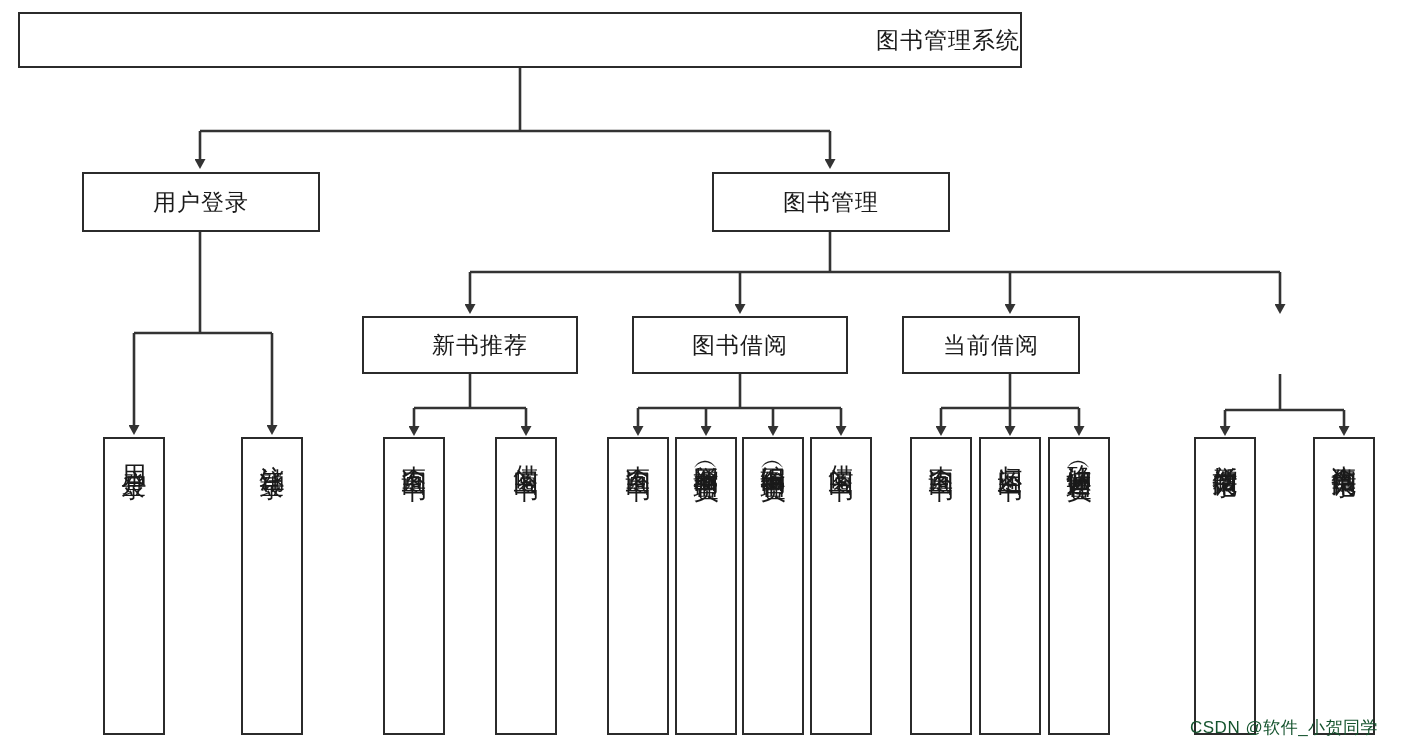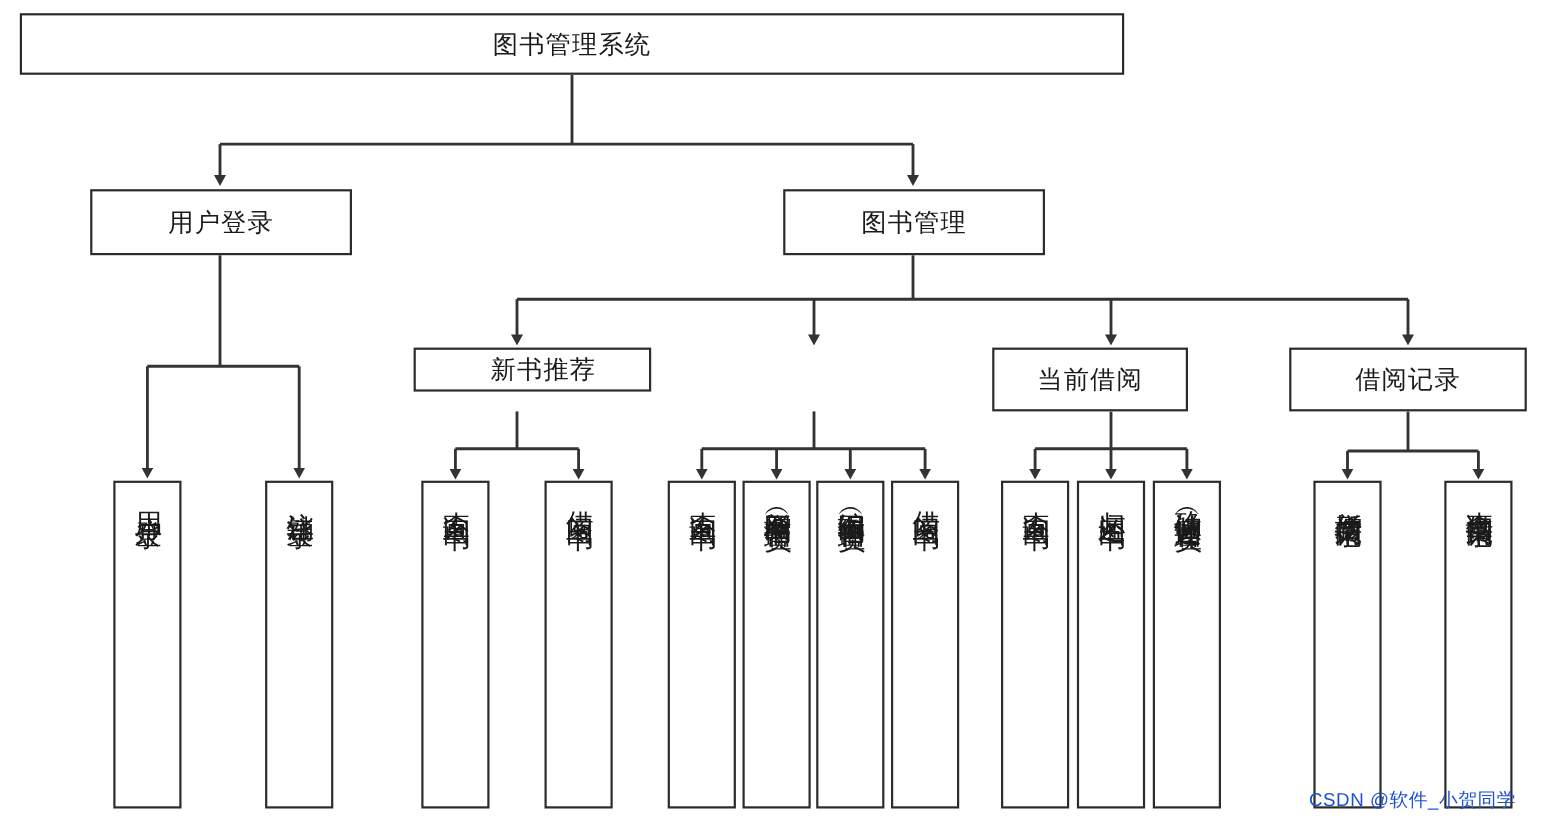--- a/index.html
+++ b/index.html
@@ -62,21 +62,21 @@
     font-size: 25px;
     letter-spacing: 4px;
     line-height: 1;
   }
   .node-v.tall-text .node-label {
     font-size: 25px;
     letter-spacing: 2px;
   }
   .watermark {
     position: absolute;
-    color: #1d4ed8;
+    color: #14532d;
     font-size: 17px;
     letter-spacing: 0.5px;
     white-space: nowrap;
     user-select: none;
   }
 </style>
 </head>
 <body>
 
 <div id="stage">
@@ -136,40 +136,40 @@
     </g>
 
     <g stroke="#333333" stroke-width="2.6" fill="none">
       <path d="M1280,374 L1280,410"></path>
       <path d="M1225,410 L1344,410"></path>
       <path d="M1225,410 L1225,427" marker-end="url(#arrow)"></path>
       <path d="M1344,410 L1344,427" marker-end="url(#arrow)"></path>
     </g>
   </svg>
 
-  <div class="node-box node-root node-h" style="left:18px; top:12px; width:1004px; height:56px;">
+  <div class="node-box node-root node-h" style="left:18px; top:12px; width:1004px; height:56px;justify-content:flex-end;">
     <span class="node-label">图书管理系统</span>
   </div>
 
   <div class="node-box node-h" style="left:82px; top:172px; width:238px; height:60px;">
     <span class="node-label">用户登录</span>
   </div>
   <div class="node-box node-h" style="left:712px; top:172px; width:238px; height:60px;justify-content:center;">
     <span class="node-label">图书管理</span>
   </div>
 
-  <div class="node-box node-h" style="left:376px; top:316px; width:216px; height:40px;padding-left:20px;">
+  <div class="node-box node-h" style="left:362px; top:316px; width:216px; height:58px;padding-left:20px;">
     <span class="node-label">新书推荐</span>
+  </div>
+  <div class="node-box node-h" style="left:632px; top:316px; width:216px; height:58px;">
+    <span class="node-label">图书借阅</span>
   </div>
   <div class="node-box node-h" style="left:902px; top:316px; width:178px; height:58px;">
     <span class="node-label">当前借阅</span>
   </div>
-  <div class="node-box node-h" style="left:1172px; top:316px; width:216px; height:58px;">
-    <span class="node-label">借阅记录</span>
-  </div>
 
   <div class="node-box node-v" style="left:103px; top:437px; width:62px; height:298px;">
     <span class="node-label">用户登录</span>
   </div>
   <div class="node-box node-v" style="left:241px; top:437px; width:62px; height:298px;">
     <span class="node-label">注销登录</span>
   </div>
 
   <div class="node-box node-v" style="left:383px; top:437px; width:62px; height:298px;">
     <span class="node-label">查询图书</span>

